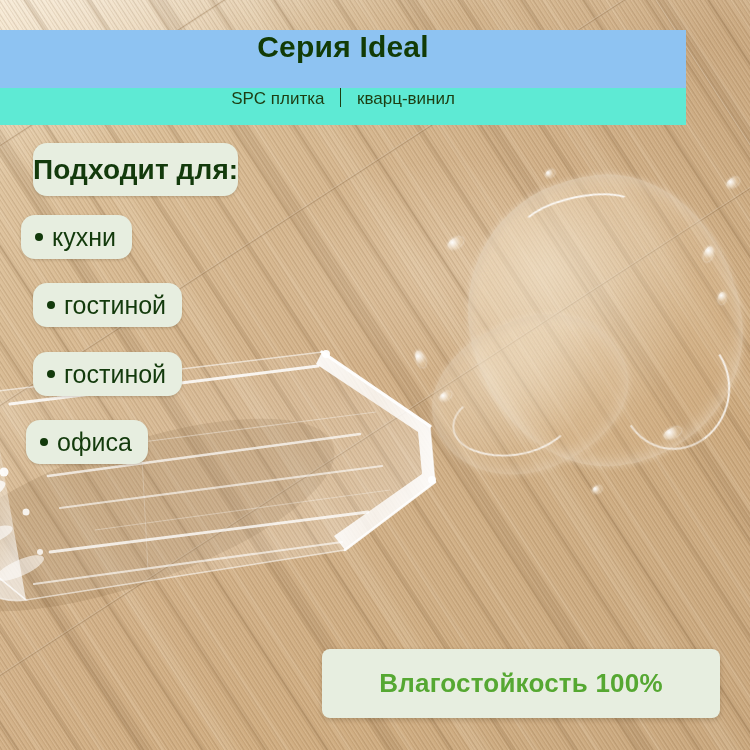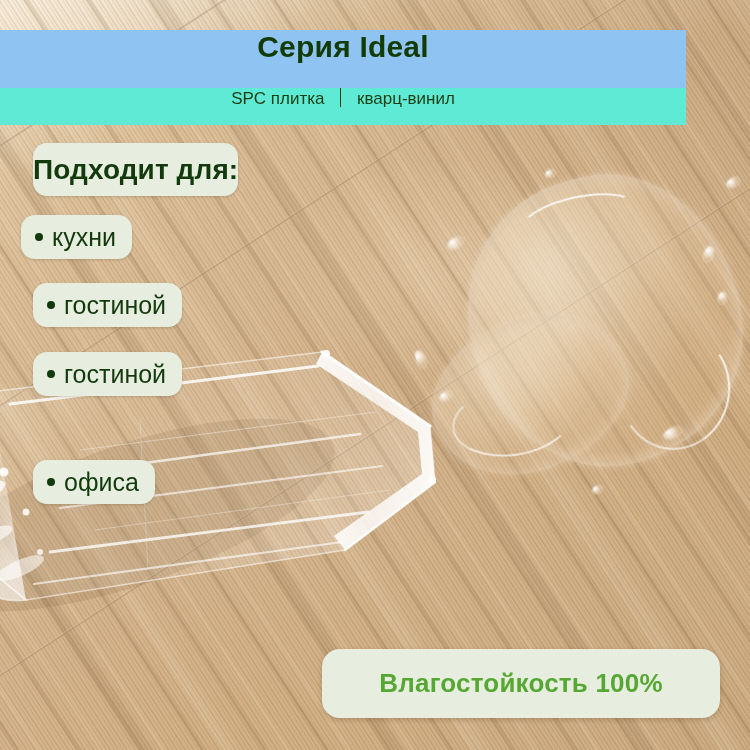--- a/index.html
+++ b/index.html
@@ -214,28 +214,28 @@
     display:inline-block;
     width:8px; height:8px;
     border-radius:50%;
     background:#133a0c;
     margin-right:9px;
     flex:0 0 auto;
   }
   #pill-0 { left:21px; top:215px;align-items:center; }
   #pill-1 { left:33px; top:283px;text-align:center; }
   #pill-2 { left:33px; top:352px; }
-  #pill-3 { left:33px; top:420px;margin-top:40px; }
+  #pill-3 { left:26px; top:420px; }
 
   #badge {
     position:absolute;
     left:322px; top:649px;
     width:398px; height:69px;
     background:#e7eee0;
-    border-radius:18px;
+    border-radius:8px;
     display:flex; align-items:center; justify-content:center;
     box-shadow:0 2px 5px rgba(60,45,25,.22);
   }
   #badge .t {
     font-size:26px; font-weight:bold; color:#56a832;
     letter-spacing:.2px;
   }
 </style>
 </head>
 <body>

